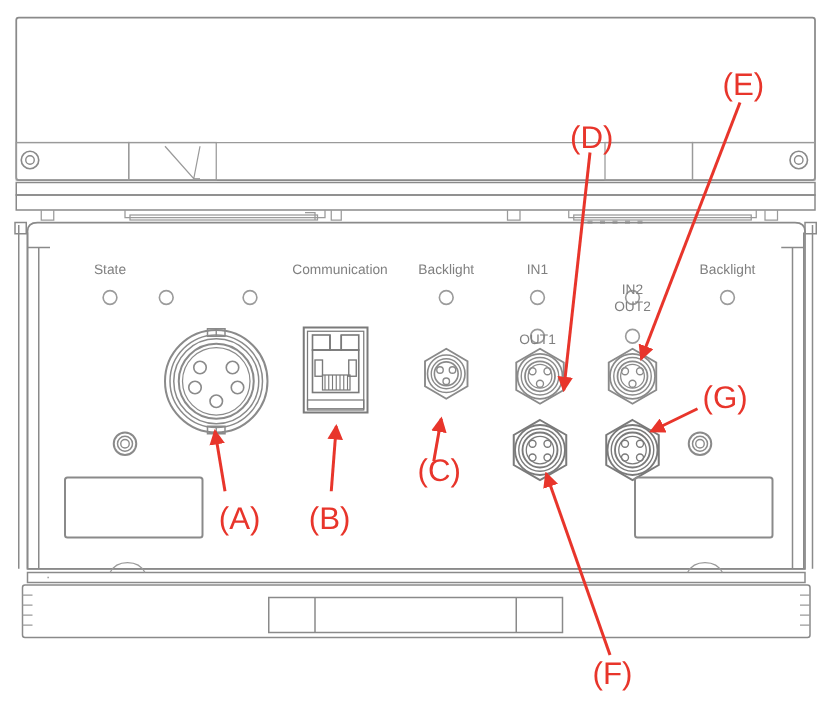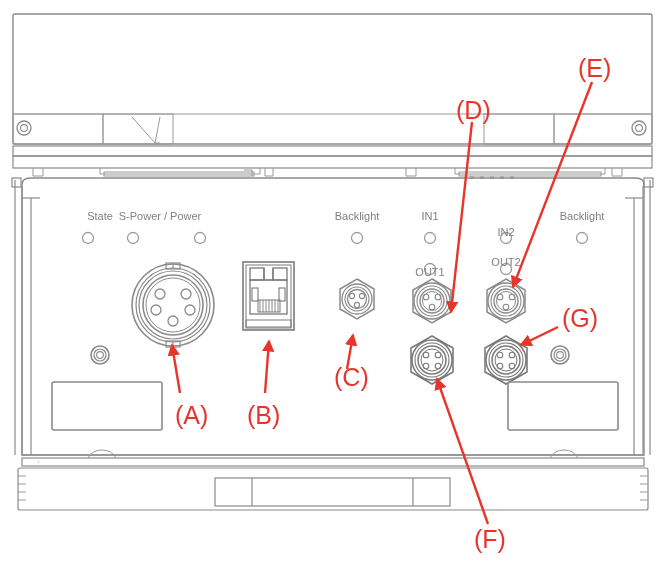--- a/index.html
+++ b/index.html
@@ -241,27 +241,27 @@
       <line x1="180" y1="393" x2="172" y2="345" marker-end="url(#ah)"></line>
       <line x1="265" y1="393" x2="269" y2="341" marker-end="url(#ah)"></line>
       <line x1="347" y1="369" x2="353" y2="335" marker-end="url(#ah)"></line>
       <line x1="472" y1="122" x2="451" y2="312" marker-end="url(#ah)"></line>
       <line x1="592" y1="82" x2="513" y2="287" marker-end="url(#ah)"></line>
       <line x1="488" y1="524" x2="437" y2="379" marker-end="url(#ah)"></line>
       <line x1="558" y1="327" x2="521" y2="345" marker-end="url(#ah)"></line>
     </g>
   </svg>
 
-  <div class="lbl" style="left:0;top:210px;width:176px;padding-left:12px;">State</div>
-  <div class="lbl" style="left:80px;top:210px;width:160px;">S-Power / Power</div>
+  <div class="lbl" style="left:0;top:210px;width:176px;">State</div>
+  <div class="lbl" style="left:192px;top:210px;width:160px;">Communication</div>
   <div class="lbl" style="left:297px;top:210px;width:120px;">Backlight</div>
   <div class="lbl" style="left:390px;top:210px;width:80px;">IN1</div>
   <div class="lbl" style="left:390px;top:242px;width:80px;margin-top:24px;">OUT1</div>
   <div class="lbl" style="left:466px;top:226px;width:80px;">IN2</div>
-  <div class="lbl" style="left:466px;top:256px;width:80px;">OUT2</div>
+  <div class="lbl" style="left:466px;top:240px;width:80px;">OUT2</div>
   <div class="lbl" style="left:522px;top:210px;width:120px;">Backlight</div>
 
   <div class="cal" style="left:175px;top:401px;">(A)</div>
   <div class="cal" style="left:247px;top:401px;">(B)</div>
   <div class="cal" style="left:334px;top:363px;">(C)</div>
   <div class="cal" style="left:456px;top:96px;">(D)</div>
   <div class="cal" style="left:578px;top:54px;">(E)</div>
   <div class="cal" style="left:474px;top:525px;">(F)</div>
   <div class="cal" style="left:562px;top:304px;">(G)</div>
 

